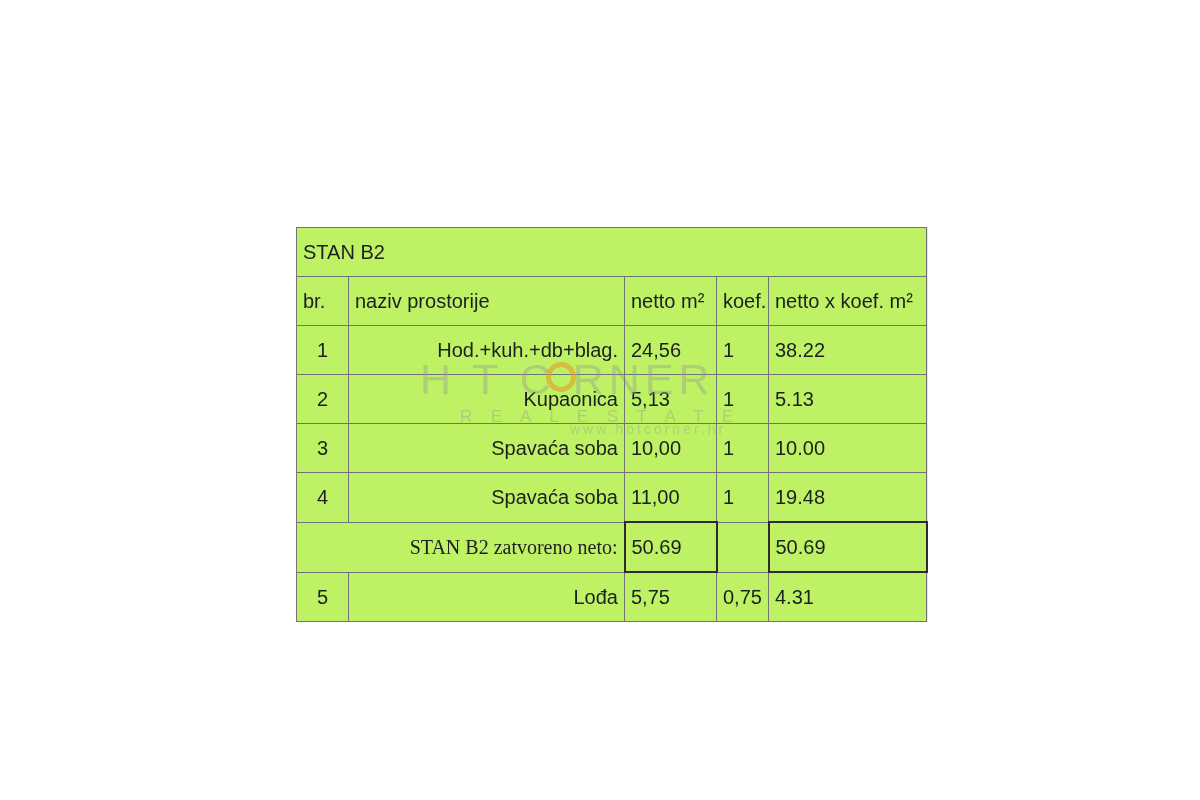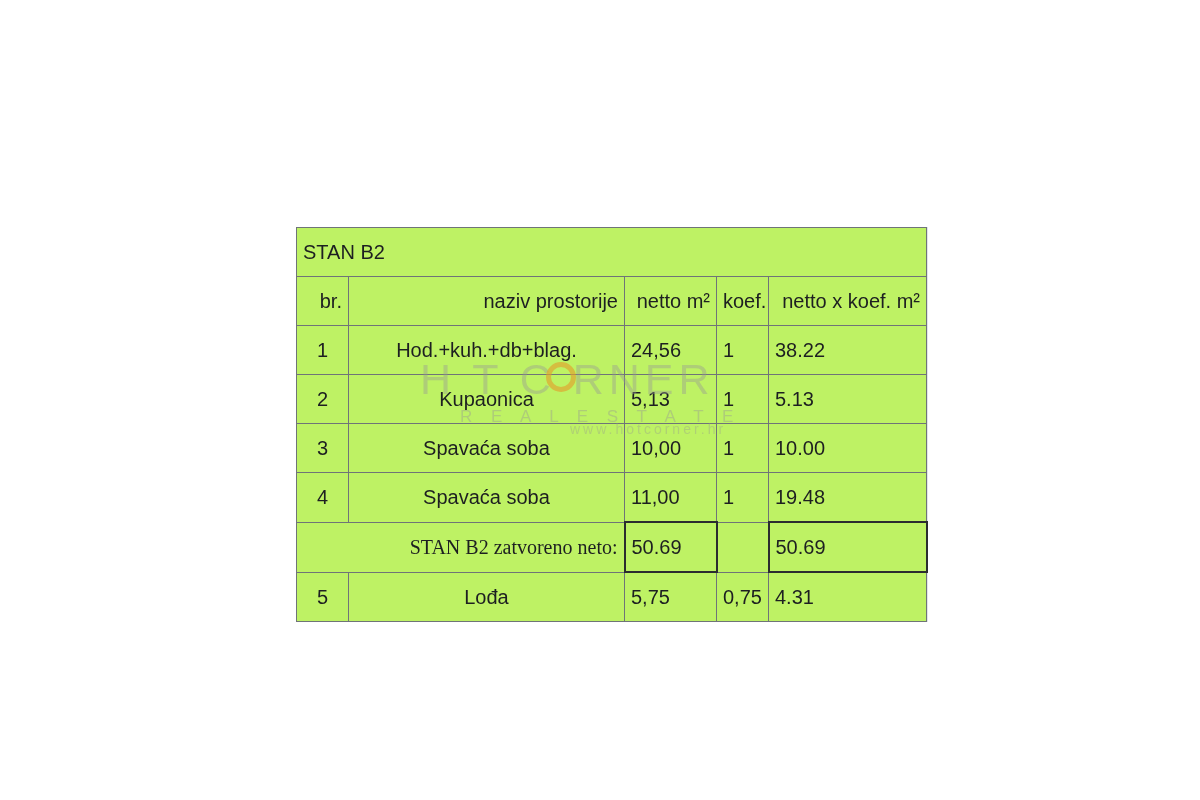--- a/index.html
+++ b/index.html
@@ -46,26 +46,26 @@
   col.c-koef  { width: 52px; }
   col.c-total { width: 158px; }
 
   .title-cell {
     font-size: 24px;
     padding: 8px 12px 10px 12px;
     height: 34px;
   }
 
   .hdr {
-    text-align: right;
+    text-align: left;
     font-size: 19px;
   }
 
   .num     { text-align: center; }
-  .name    { text-align: center; padding-left: 10px; }
+  .name    { text-align: right; padding-left: 10px; }
   .val     { text-align: left; }
   .sumlbl  { text-align: right; padding-right: 8px; font-family: Liberation Serif, serif; }
 
   
   .boxed {
     border: 2px solid #2b2d2f !important;
     font-weight: normal;
   }
 
   .blank { }

